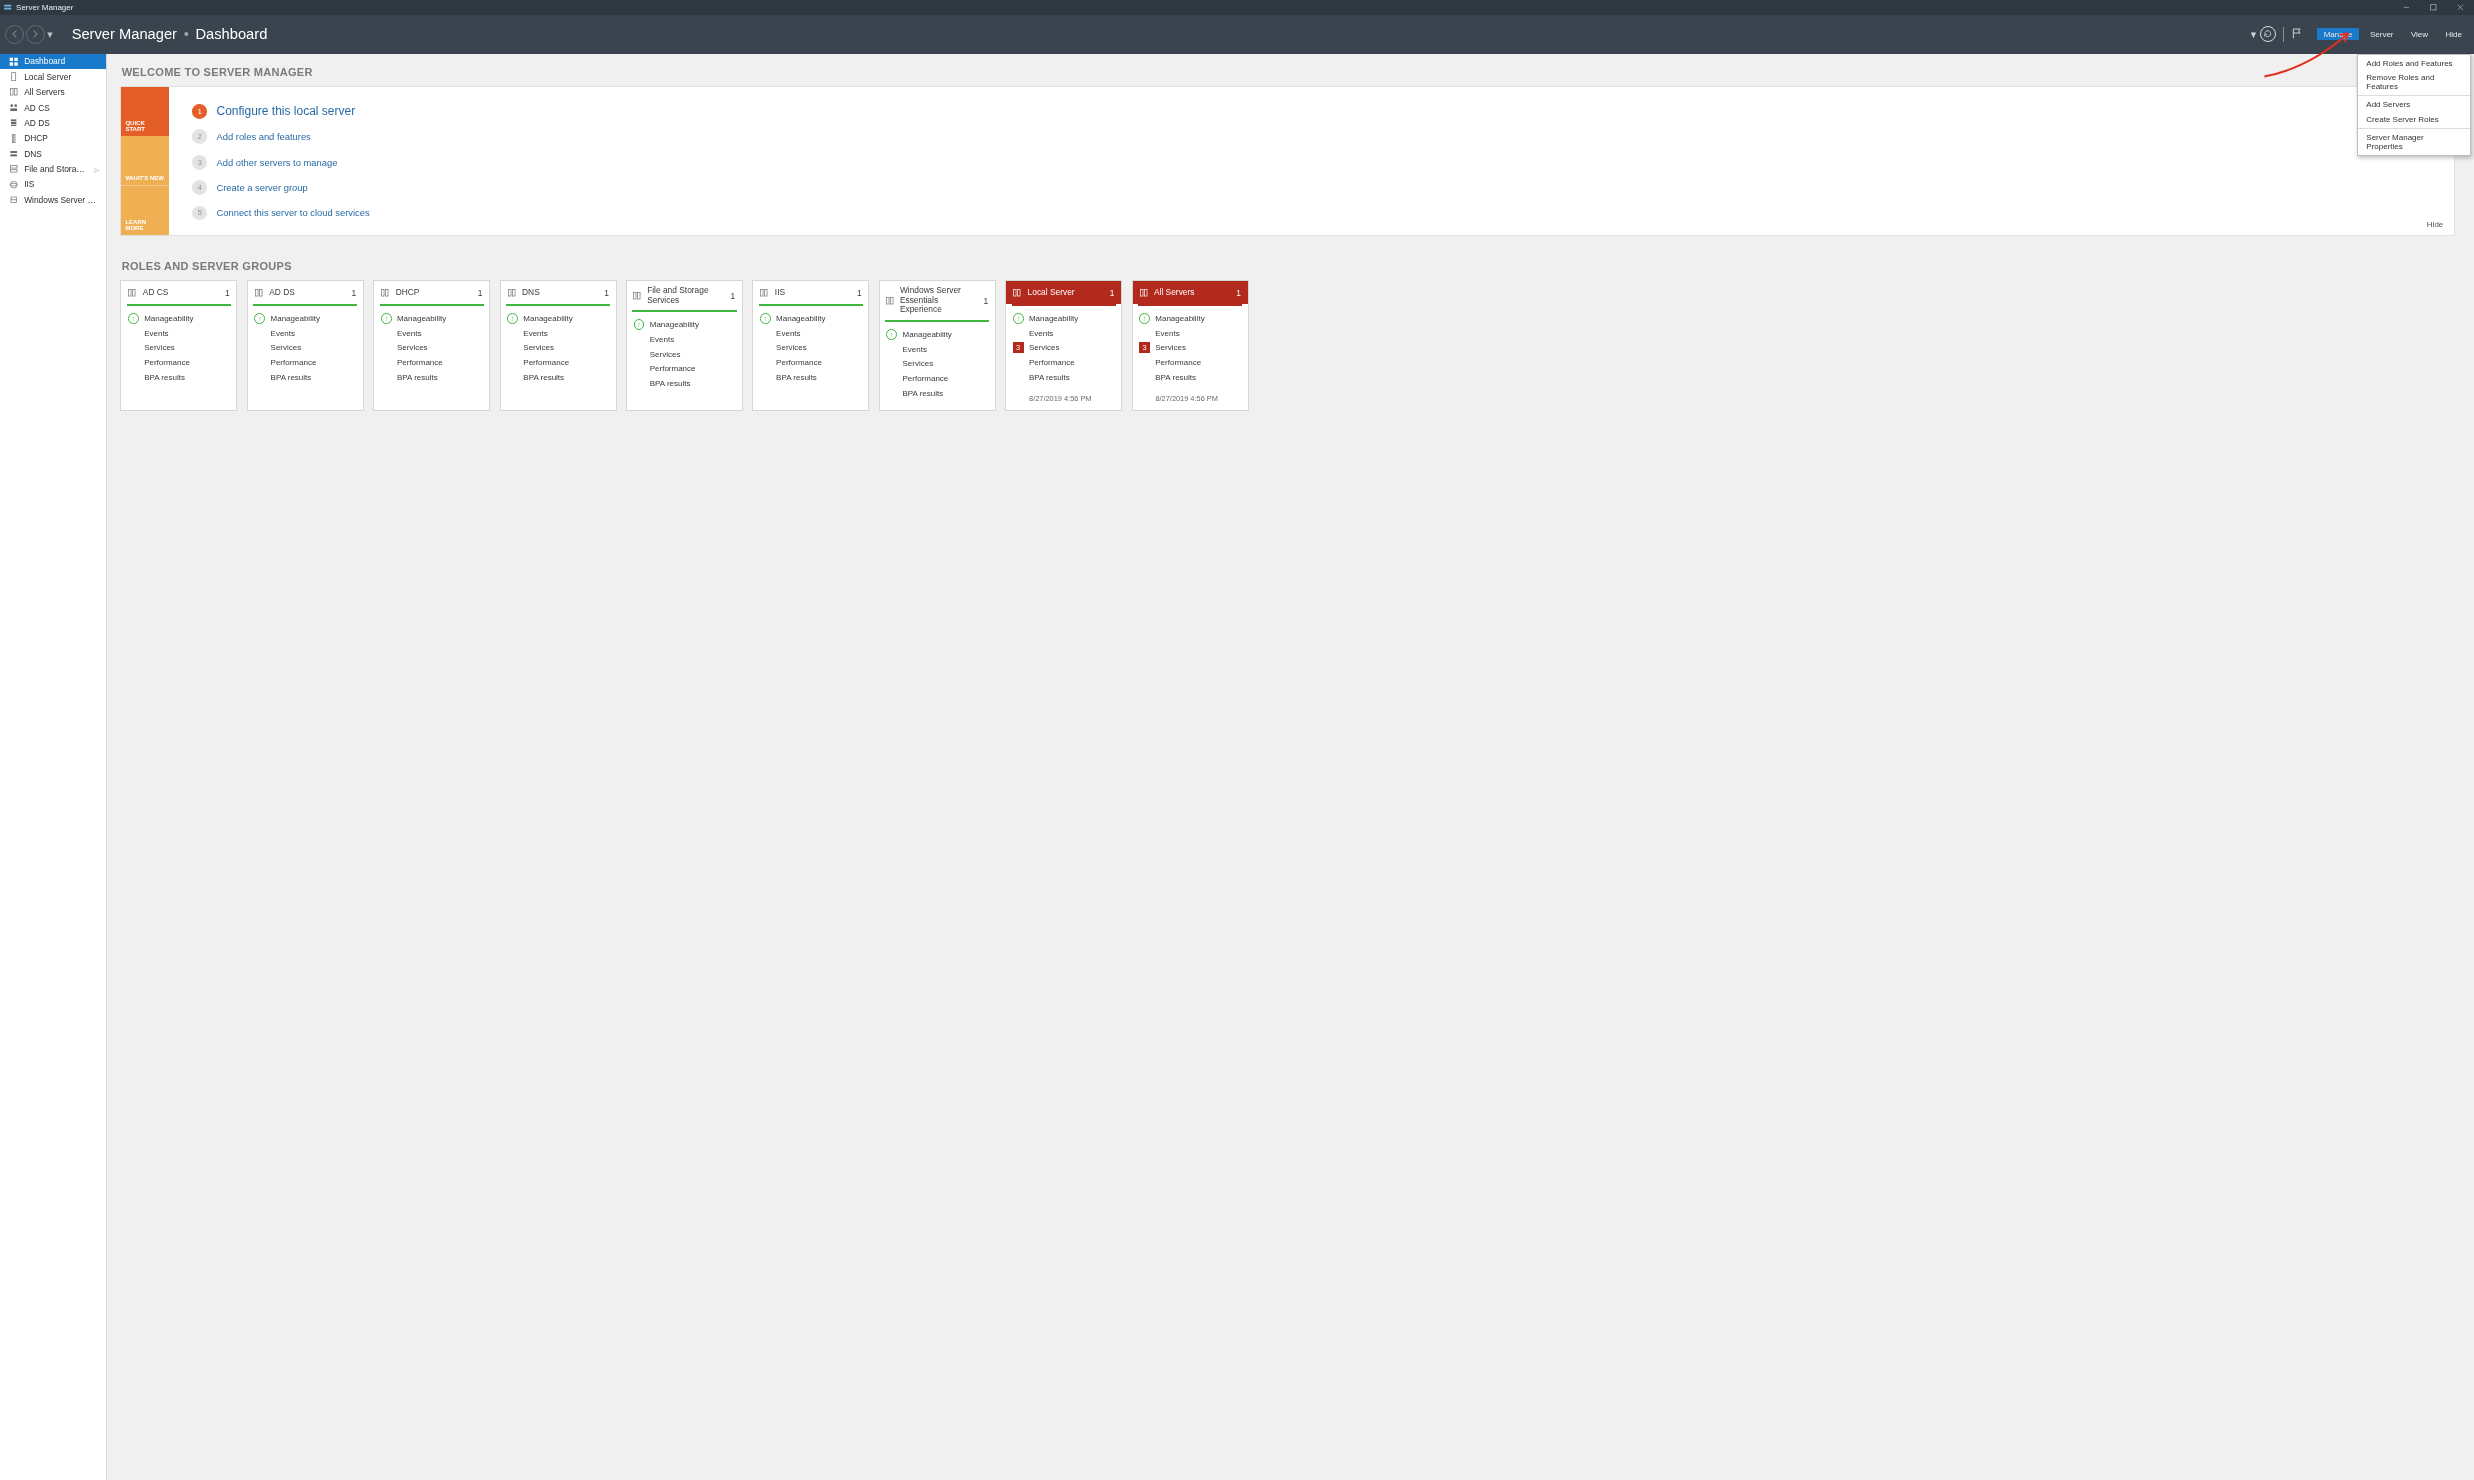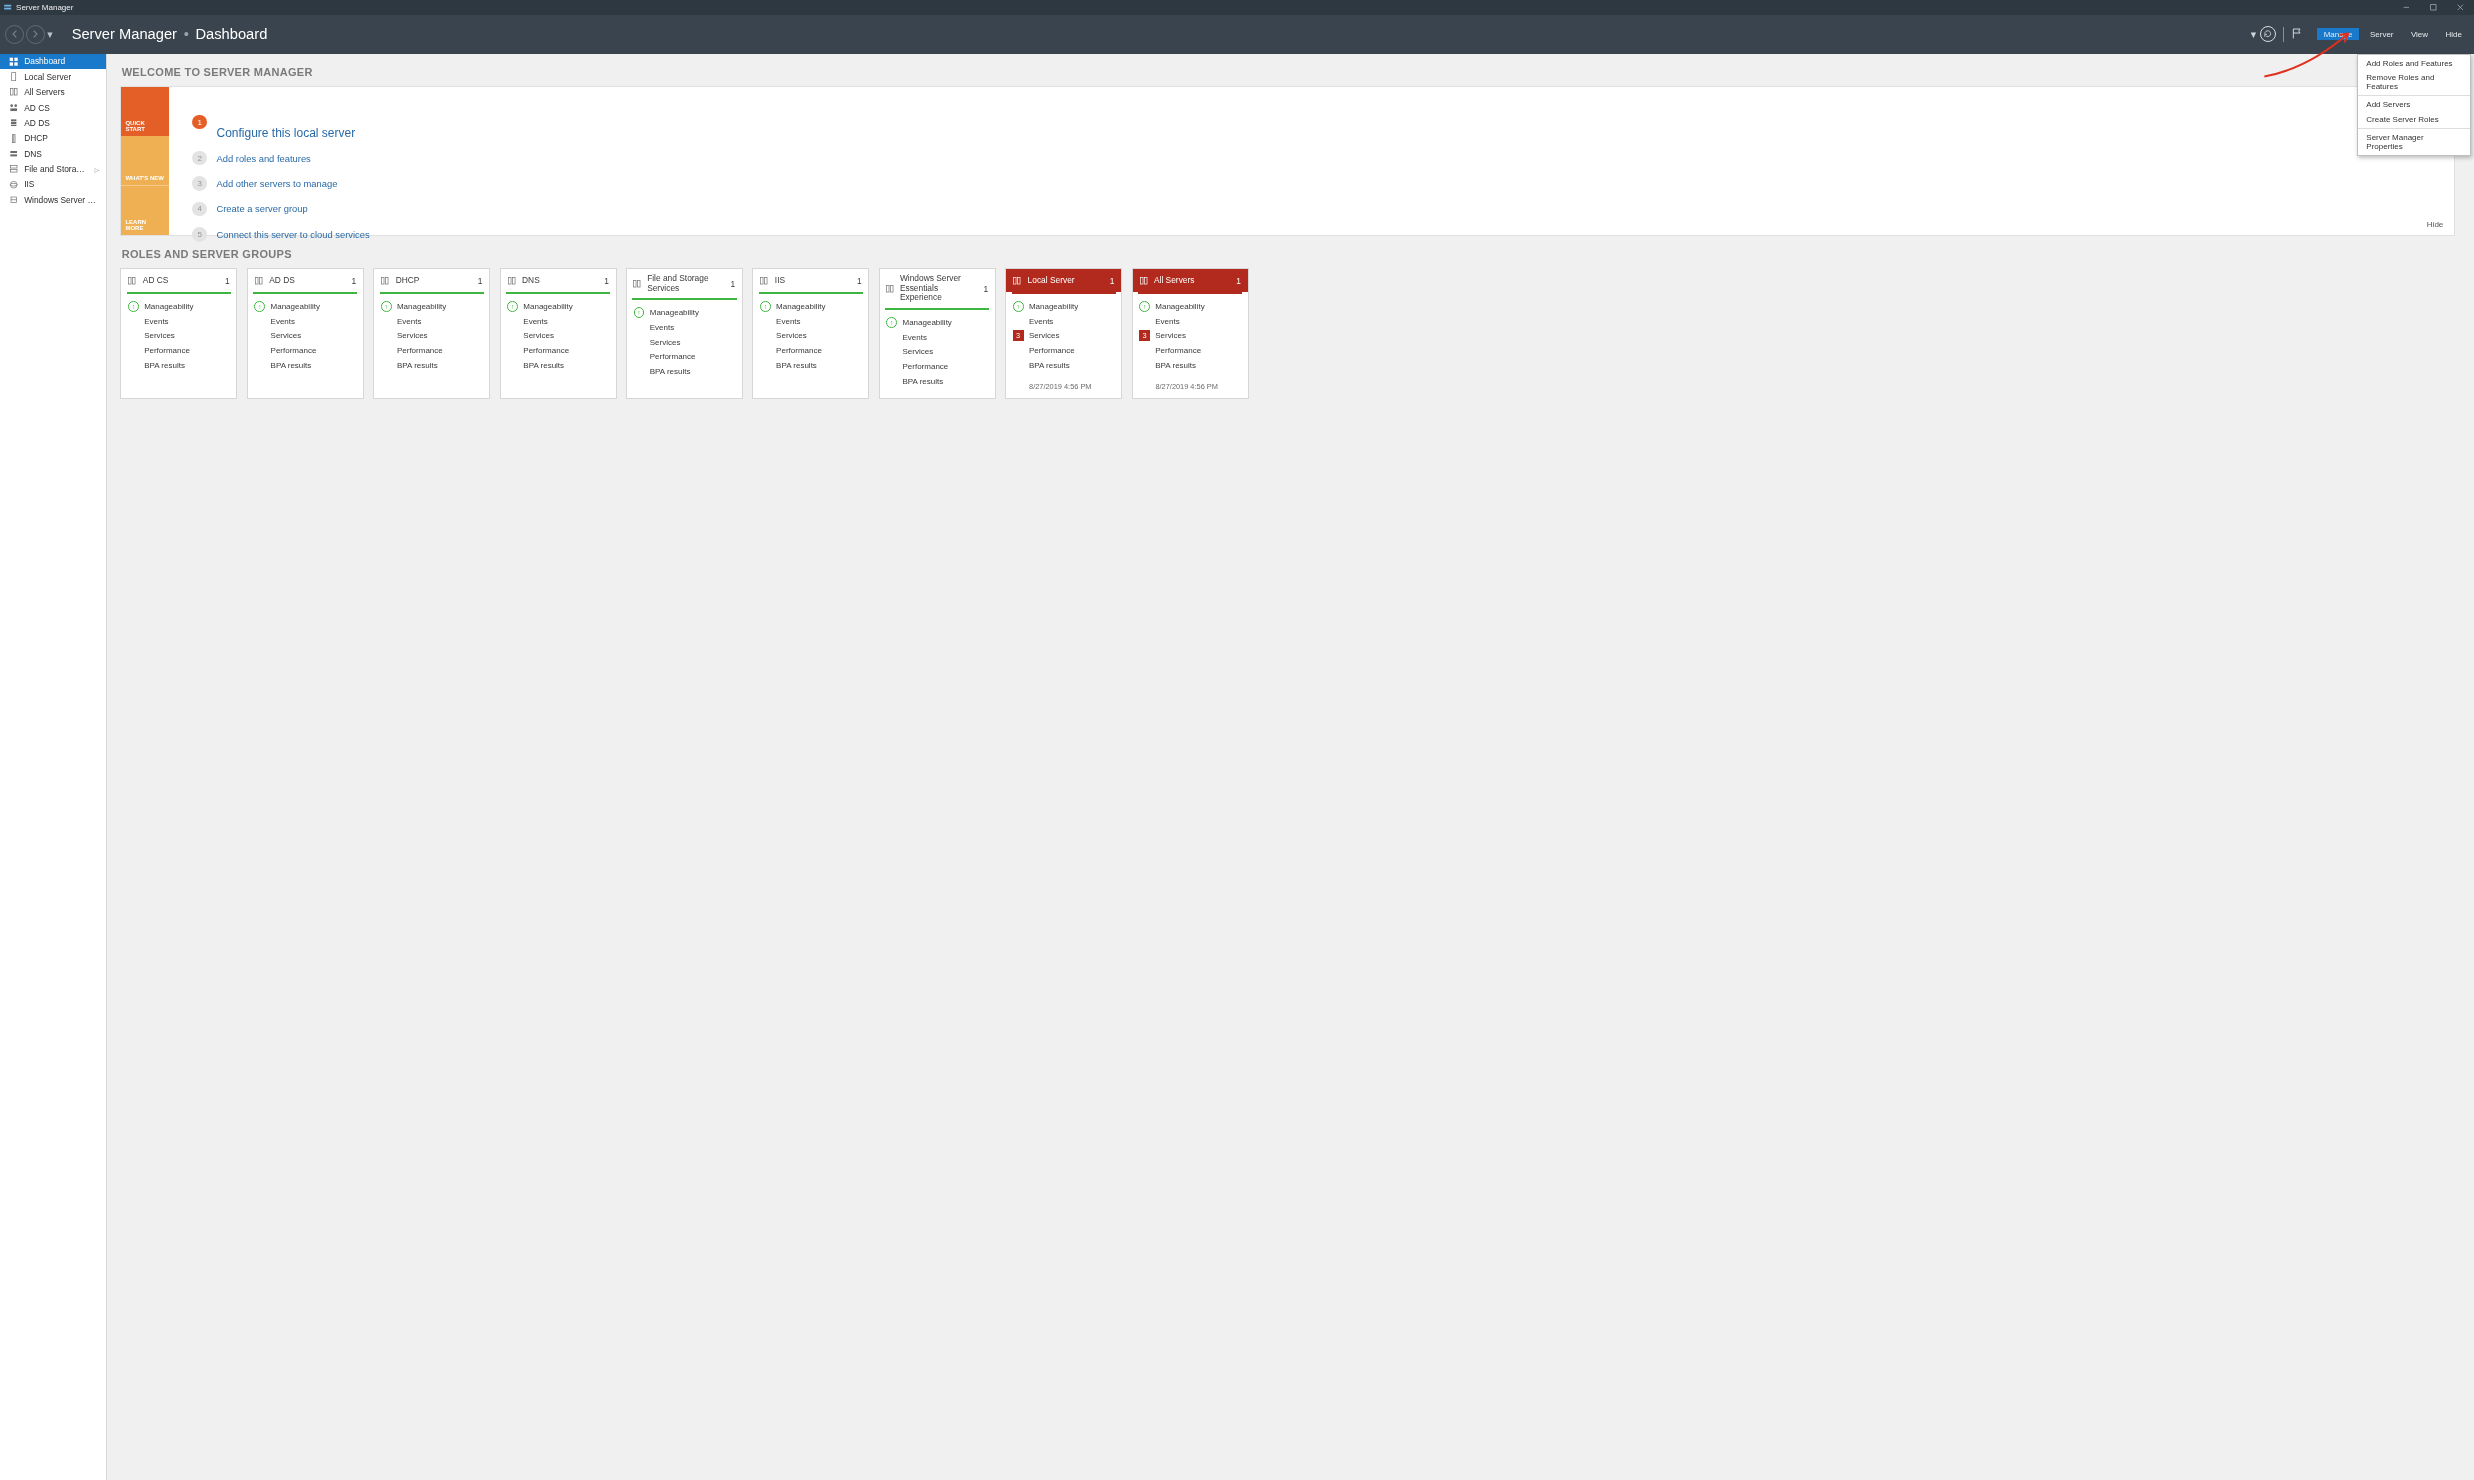--- a/index.html
+++ b/index.html
@@ -65,26 +65,26 @@
   .welcome-tabs { width:48px; display:flex; flex-direction:column;}
   .wtab { flex:1; padding:4px; display:flex; align-items:flex-end; font-size:6px; font-weight:600; color:#fff;}
   .wtab.quick { background:#e45f28;}
   .wtab.whats { background:#eeb052;}
   .wtab.learn { background:#eeb052; border-top:0.7px solid rgba(255,255,255,.35);}
   .welcome-body { flex:1; padding: 17.4px 13.4px 2.7px 23px; position:relative;}
   .welcome-body .row { display:flex; align-items:center; gap:9.4px; margin-bottom:10.7px; font-size:9.4px;}
   .numcircle { width:14.7px;height:14.7px;border-radius:50%; display:flex;align-items:center;justify-content:center; font-size:8px;}
   .numcircle.primary { background:#e45f28; color:#fff;}
   .numcircle.inactive { background:#e3e3e3; color:#959595;}
-  .welcome-body .first { font-size:12px; color:#2d68a8;margin-top:22px;}
+  .welcome-body .first { font-size:12px; color:#2d68a8;}
   .welcome-body .link { color:#286aa6; cursor:pointer;}
   .hide { position:absolute; right:10.7px; bottom:5.4px; font-size:8px; color:#555; cursor:pointer;}
 
   
-  .rg-header { margin-top: 12px;}
+  .rg-header { margin-top: 24px;}
   .rg-sub { font-size:7.4px; color:#7a7a7a; margin:1.3px 0 6.7px 1.3px;}
   .tiles { display:flex; flex-wrap:wrap; gap:9.4px; }
   .tile { border:0.7px solid #d6d6d6; background:#fff; width:117px; }
   .tile-head { display:flex; align-items:center; padding:5.4px 6.7px 4.7px 5.4px; gap:5.4px; min-height:23px;}
   .tile-head .ticon { width:10.7px;height:10.7px; display:flex;align-items:center;justify-content:center; color:#6f6f6f;}
   .tile-head .tlabel { font-size:8.4px; color:#3a3a3a; line-height:1.15; }
   .tile-head .tcount { margin-left:auto; font-size:8.4px; color:#3a3a3a;}
   .tile .bar { height:2px; background:#3fb63f; margin:0 5.4px;}
   .tile.red .tile-head { background:#b22a1d; color:#fff;}
   .tile.red .tile-head .tlabel, .tile.red .tile-head .tcount { color:#fff;}

